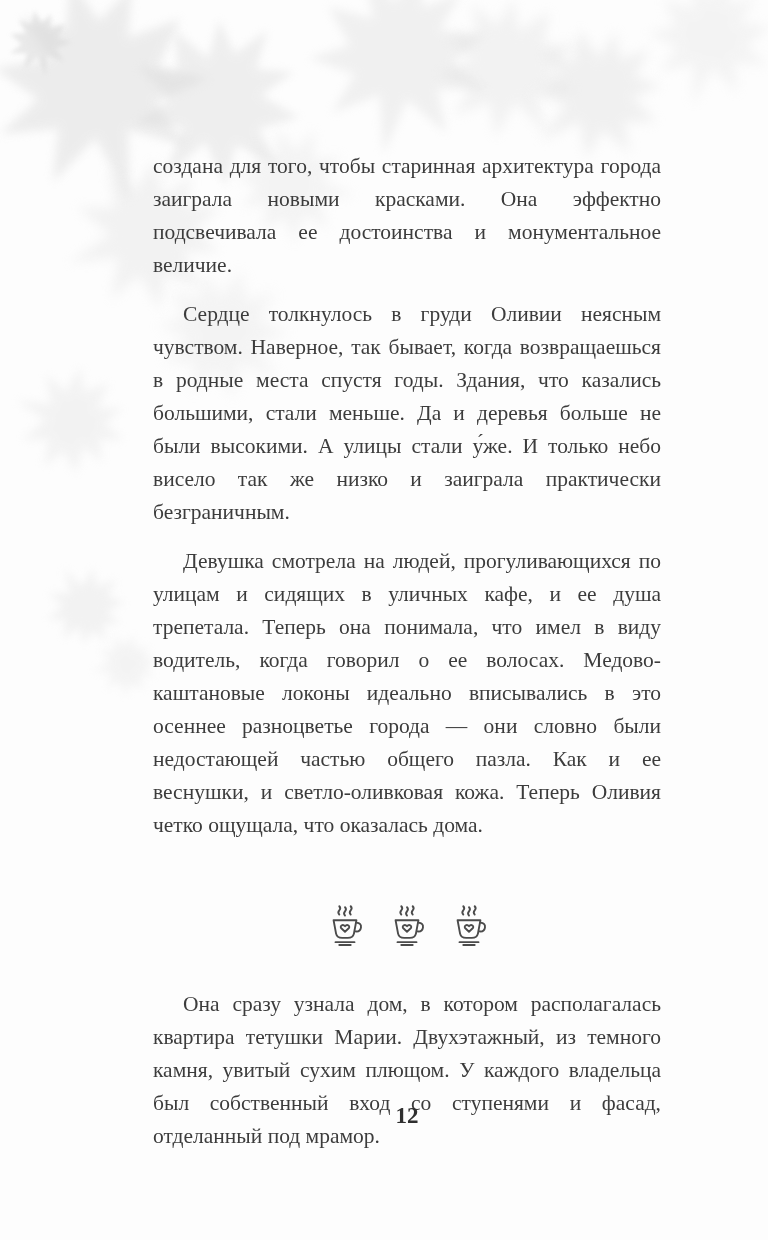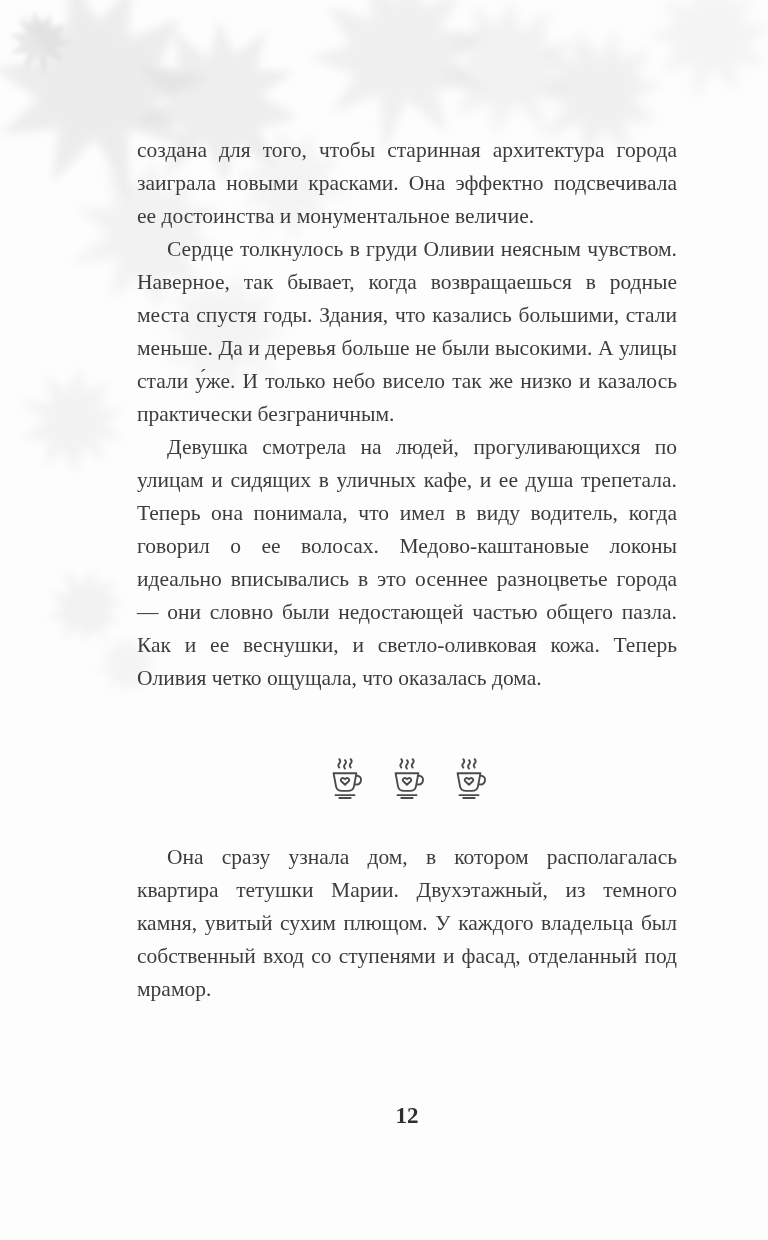--- a/index.html
+++ b/index.html
@@ -32,21 +32,21 @@
     left: 137px;
     top: 134px;
     width: 540px;
     font-size: 21.5px;
     line-height: 33px;
     text-align: justify;
     hyphens: auto;
     z-index: 1;
   }
   .text-block p {
-    margin: 0;
+    margin: 16px;
     text-indent: 30px;
   }
   .text-block p.no-indent {
     text-indent: 0;
   }
   
   .separator {
     display: flex;
     justify-content: center;
     align-items: flex-end;
@@ -120,21 +120,21 @@
   <svg class="leaf" viewBox="0 0 100 100" style="left:5px; top:8px; width:70px; height:70px; transform:rotate(-10deg); opacity:.55; filter:blur(2px);">
       <path d="M50 2 L57 22 L74 12 L67 32 L90 30 L76 47 L95 57 L71 61 L79 82 L57 69 L50 98 L43 69 L21 82 L29 61 L5 57 L24 47 L10 30 L33 32 L26 12 L43 22 Z"></path>
     </svg>
   <svg class="leaf" viewBox="0 0 100 100" style="left:230px; top:120px; width:130px; height:130px; transform:rotate(-80deg); opacity:.25; filter:blur(6px);">
       <path d="M50 2 L57 22 L74 12 L67 32 L90 30 L76 47 L95 57 L71 61 L79 82 L57 69 L50 98 L43 69 L21 82 L29 61 L5 57 L24 47 L10 30 L33 32 L26 12 L43 22 Z"></path>
     </svg>
 </div>
 
 <div class="text-block">
   <p class="no-indent">создана для того, чтобы старинная архитектура города заиграла новыми красками. Она эффектно подсвечивала ее достоинства и монументальное величие.</p>
-  <p>Сердце толкнулось в груди Оливии неясным чувством. Наверное, так бывает, когда возвращаешься в родные места спустя годы. Здания, что казались большими, стали меньше. Да и деревья больше не были высокими. А улицы стали у́же. И только небо висело так же низко и казалось практически безграничным.</p>
+  <p>Сердце толкнулось в груди Оливии неясным чувством. Наверное, так бывает, когда возвращаешься в родные места спустя годы. Здания, что казались большими, стали меньше. Да и деревья больше не были высокими. А улицы стали у́же. И только небо висело так же низко и заиграла практически безграничным.</p>
   <p>Девушка смотрела на людей, прогуливающихся по улицам и сидящих в уличных кафе, и ее душа трепетала. Теперь она понимала, что имел в виду водитель, когда говорил о ее волосах. Медово-каштановые локоны идеально вписывались в это осеннее разноцветье города — они словно были недостающей частью общего пазла. Как и ее веснушки, и светло-оливковая кожа. Теперь Оливия четко ощущала, что оказалась дома.</p>
 
   <div class="separator">
     <span class="cup">
       <svg viewBox="0 0 40 44">
         <path d="M14 10 q-2 -2.2 0 -4.4 q2 -2.2 0 -4.4"></path>
         <path d="M20 11 q-2 -2.2 0 -4.4 q2 -2.2 0 -4.4"></path>
         <path d="M26 10 q-2 -2.2 0 -4.4 q2 -2.2 0 -4.4"></path>
         <path d="M8 16 H32 L29.4 30 Q28.4 34.5 23 34.5 H17 Q11.6 34.5 10.6 30 Z"></path>
         <path d="M32 18.5 q5.5 0.5 4.8 5.2 q-0.8 4.8 -6 4"></path>

